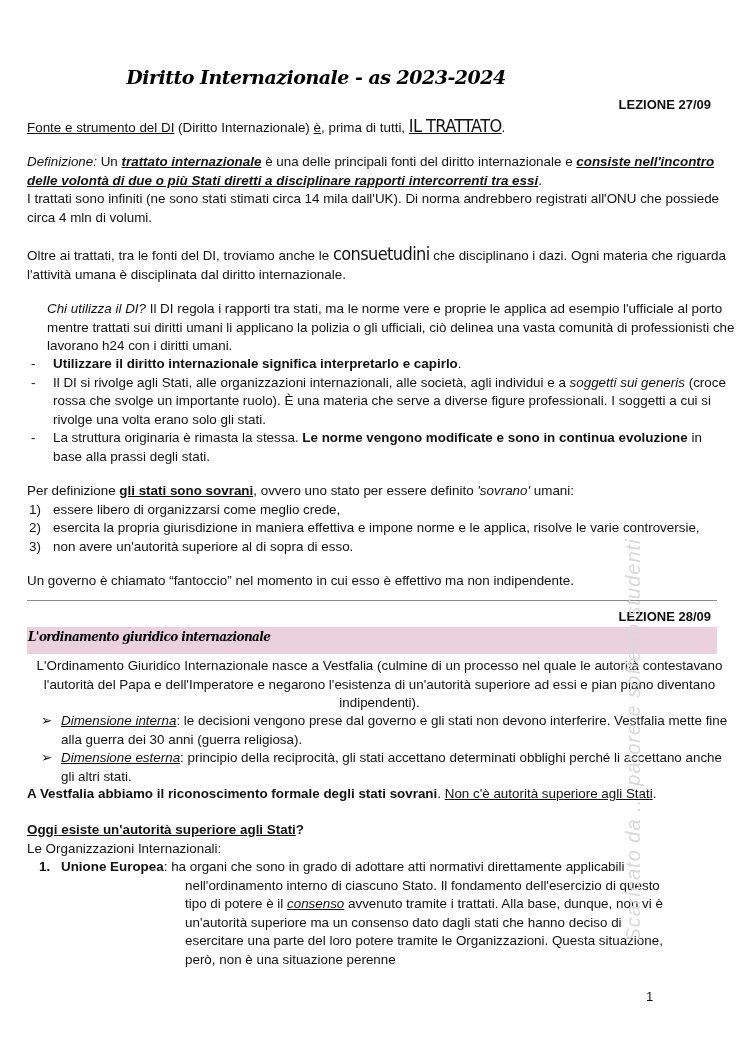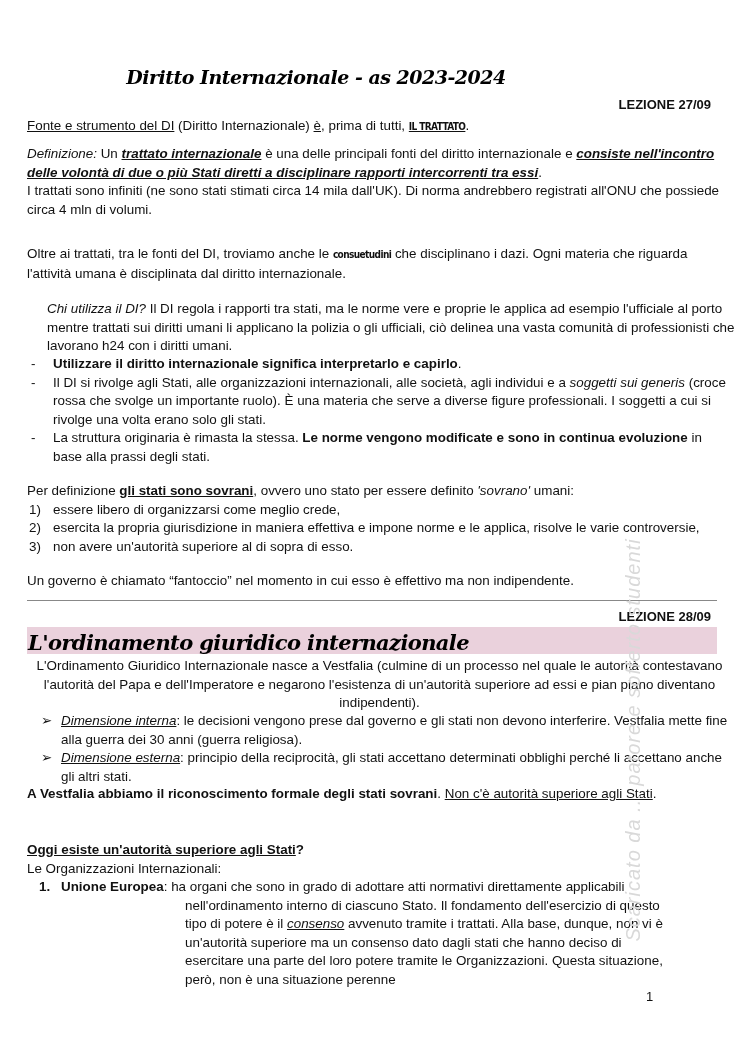--- a/index.html
+++ b/index.html
@@ -8,50 +8,50 @@
   .page { position: absolute; left: 0; top: 0; width: 744px; height: 1052px; }
   .title { position: absolute; top: 66px; left: 0; width: 632px; text-align: center;
            font-family: "DejaVu Serif", serif; font-style: italic; font-weight: bold;
            font-size: 19px; letter-spacing: -0.5px; color: #000; }
   .lesson { position: absolute; right: 0; width: 744px; text-align: right; padding-right: 33px; box-sizing: border-box;
             font-weight: bold; font-size: 13px; color: #111; }
   .blk { position: absolute; left: 27px; width: 705px; line-height: 18.5px; }
   .u { text-decoration: underline; }
   .b { font-weight: bold; }
   .i { font-style: italic; }
-  .cond { font-family: "DejaVu Sans", sans-serif; font-weight: bold; font-stretch: condensed; letter-spacing: -0.6px; font-size: 10px; }
+  .cond { font-family: "DejaVu Sans", sans-serif; font-weight: normal; font-stretch: condensed; letter-spacing: -0.6px; font-size: 18px; }
   .li { position: relative; padding-left: 26px; }
   .li .mk { position: absolute; left: 4px; top: 0; }
   .num .mk { left: 2px; }
   .arrow { padding-left: 34px; }
   .arrow .mk { left: 14px; }
   .rule { position: absolute; left: 27px; width: 690px; top: 600px; height: 1px; background: #888; }
   .band { position: absolute; left: 27px; top: 627px; width: 690px; height: 27px; background: #ead1dc; }
   .band-title { position: absolute; left: 28px; top: 630px; font-family: "DejaVu Serif", serif;
-                font-style: italic; font-weight: bold; font-size: 21px; letter-spacing: -0.6px; color: #000; }
+                font-style: italic; font-weight: bold; font-size: 12px; letter-spacing: -0.6px; color: #000; }
   .watermark { position: absolute; left: 618px; top: 540px; width: 30px; height: 400px; }
   .watermark span { position: absolute; left: 50%; top: 50%; transform: translate(-50%,-50%) rotate(-90deg);
                     white-space: nowrap; font-style: italic; font-size: 20px; color: #d9d9d9; letter-spacing: 1px; }
   .pagenum { position: absolute; top: 989px; left: 646px; font-size: 13px; }
   .eu-indent { padding-left: 124px; }
 </style>
 </head>
 <body>
 
 <div class="page">
 
   <div class="title">Diritto Internazionale - as 2023-2024</div>
 
   <div class="lesson" style="top:97px;">LEZIONE 27/09</div>
 
   <div class="blk" style="top:117px;">
     <span class="u">Fonte e strumento del DI</span><span> (Diritto Internazionale) </span><span class="u">è</span><span>, prima di tutti, </span><span class="cond u">IL TRATTATO</span><span>.</span>
   </div>
 
-  <div class="blk" style="top:145px;">
+  <div class="blk" style="top:153px;">
     <span class="i">Definizione:</span><span> Un </span><span class="b i u">trattato internazionale</span><span> è una delle principali fonti del diritto internazionale e </span><span class="b i u">consiste nell'incontro delle volontà di due o più Stati diretti a disciplinare rapporti intercorrenti tra essi</span><span>.</span><br>
     <span>I trattati sono infiniti (ne sono stati stimati circa 14 mila dall'UK). Di norma andrebbero registrati all'ONU che possiede circa 4 mln di volumi.</span>
   </div>
 
   <div class="blk" style="top:245px;">
     <span>Oltre ai trattati, tra le fonti del DI, troviamo anche le </span><span class="cond">consuetudini</span><span> che disciplinano i dazi. Ogni materia che riguarda l'attività umana è disciplinata dal diritto internazionale.</span>
   </div>
 
   <div class="blk" style="top:300px;margin-left:20px;">
     <span class="i">Chi utilizza il DI?</span><span> Il DI regola i rapporti tra stati, ma le norme vere e proprie le applica ad esempio l'ufficiale al porto mentre trattati sui diritti umani li applicano la polizia o gli ufficiali, ciò delinea una vasta comunità di professionisti che lavorano h24 con i diritti umani.</span>
@@ -107,21 +107,21 @@
     <div class="li arrow">
       <span class="mk">➢</span>
       <span class="i u">Dimensione esterna</span><span>: principio della reciprocità, gli stati accettano determinati obblighi perché li accettano anche gli altri stati.</span>
     </div>
   </div>
 
   <div class="blk" style="top:785px;">
     <span class="b">A Vestfalia abbiamo il riconoscimento formale degli stati sovrani</span><span>. </span><span class="u">Non c'è autorità superiore agli Stati</span><span>.</span>
   </div>
 
-  <div class="blk" style="top:821px;margin-top:20px;">
+  <div class="blk" style="top:821px;">
     <div><span class="b u">Oggi esiste un'autorità superiore agli Stati</span><span class="b">?</span></div>
     <div>Le Organizzazioni Internazionali:</div>
     <div class="li num" style="padding-left:34px;">
       <span class="mk b" style="left:12px;">1.</span>
       <span class="b">Unione Europea</span><span>: ha organi che sono in grado di adottare atti normativi direttamente applicabili</span>
       <div class="eu-indent" style="width:490px;">
         <span>nell'ordinamento interno di ciascuno Stato. Il fondamento dell'esercizio di questo tipo di potere è il </span><span class="i u">consenso</span><span> avvenuto tramite i trattati. Alla base, dunque, non vi è un'autorità superiore ma un consenso dato dagli stati che hanno deciso di esercitare una parte del loro potere tramite le Organizzazioni. Questa situazione, però, non è una situazione perenne</span>
       </div>
     </div>
   </div>

